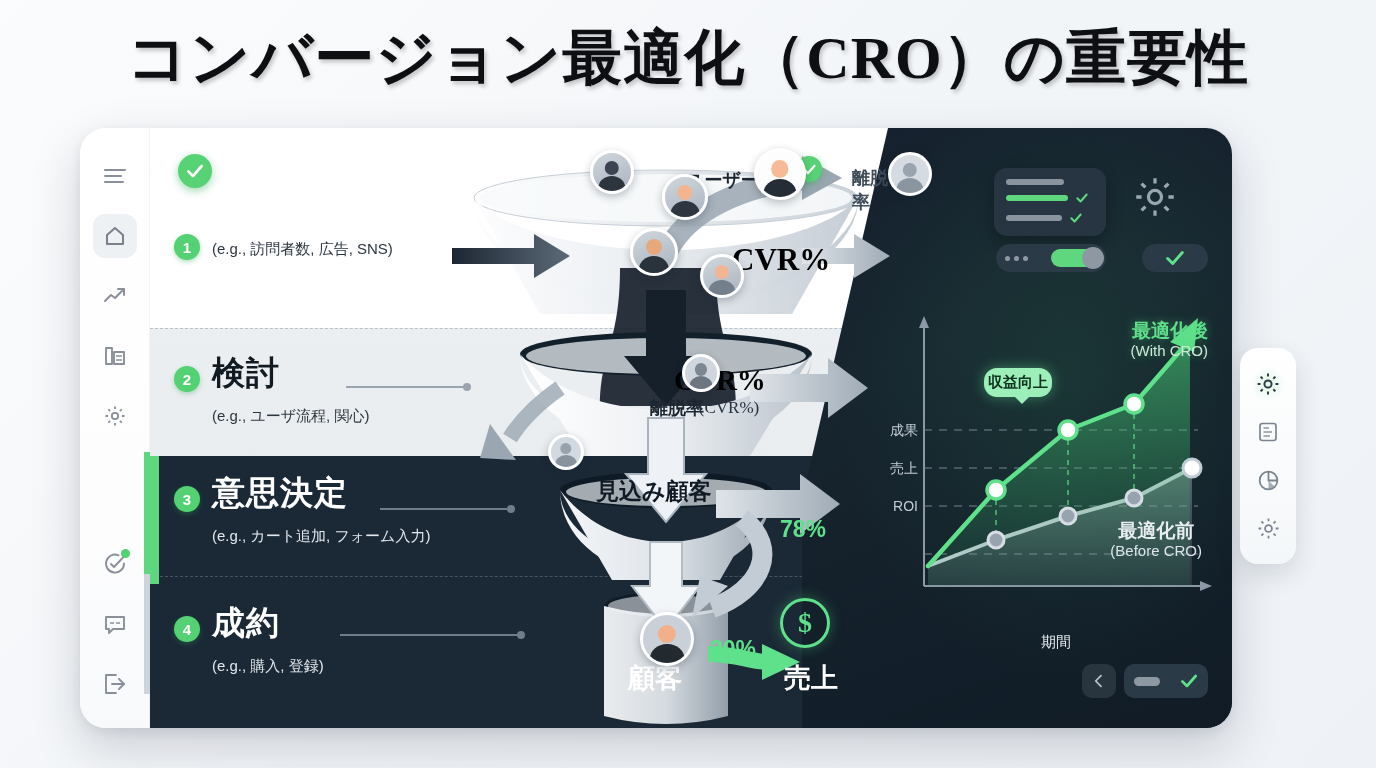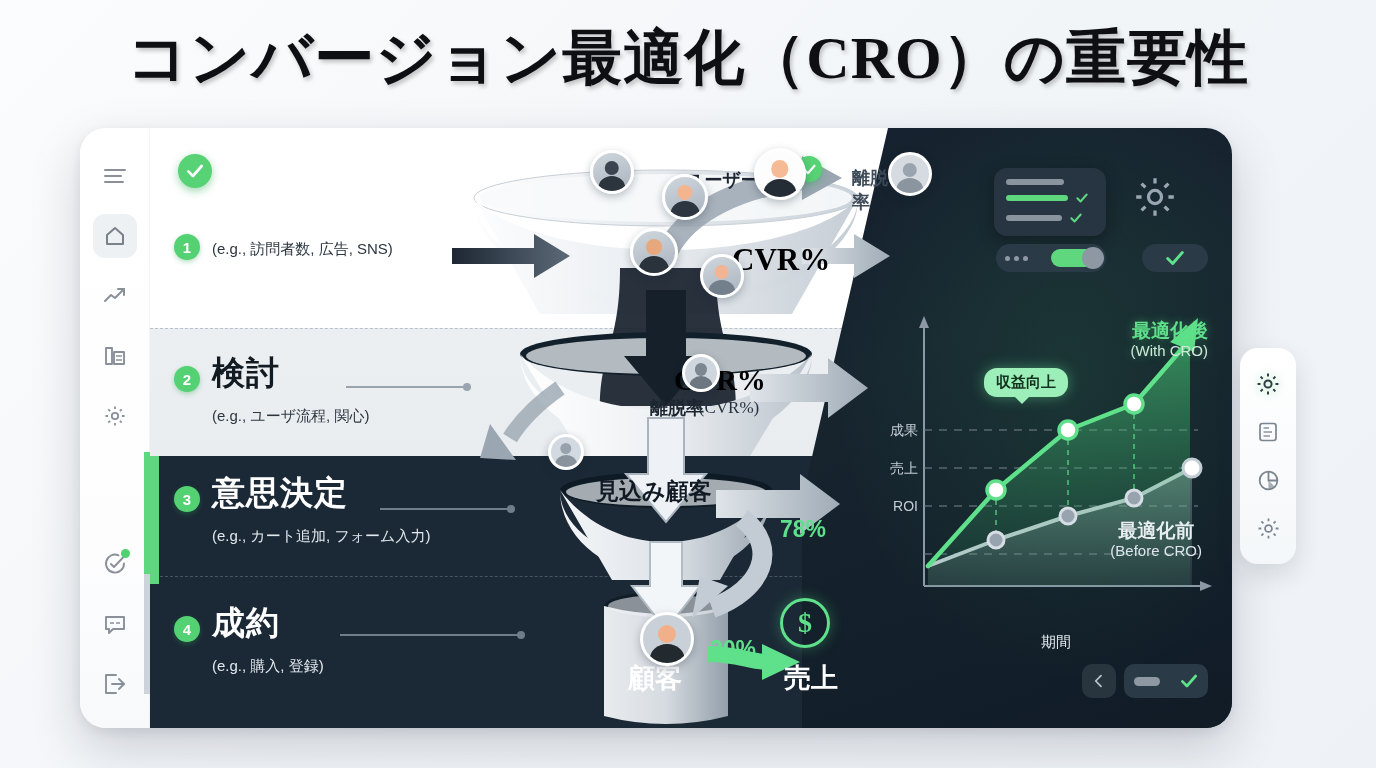--- a/index.html
+++ b/index.html
@@ -178,21 +178,21 @@
   }
   .legend-after .en { font-size: 15px; font-weight: 400; color:#cfead9; }
   .legend-before {
     position: absolute; right: 12px; top: 212px; text-align: center;
     color: #e8edf2; font-weight: 700; font-size: 19px; line-height: 1.15;
   }
   .legend-before .en { font-size: 15px; font-weight: 400; color:#dfe5ec; }
   .tooltip-bubble {
     position: absolute; left: 86px; top: 60px;
     background: #9cefb9; color: #11331f; font-weight: 700; font-size: 15px;
-    padding: 5px 12px; border-radius: 13px; white-space: nowrap;
+    padding: 5px 4px; border-radius: 13px; white-space: nowrap;
     box-shadow: 0 0 14px rgba(100,230,150,0.45);
   }
   .tooltip-bubble::after {
     content:""; position:absolute; left: 30px; bottom: -7px;
     border-left: 8px solid transparent; border-right: 8px solid transparent;
     border-top: 8px solid #9cefb9;
   }
 
   
   .settings-card {

